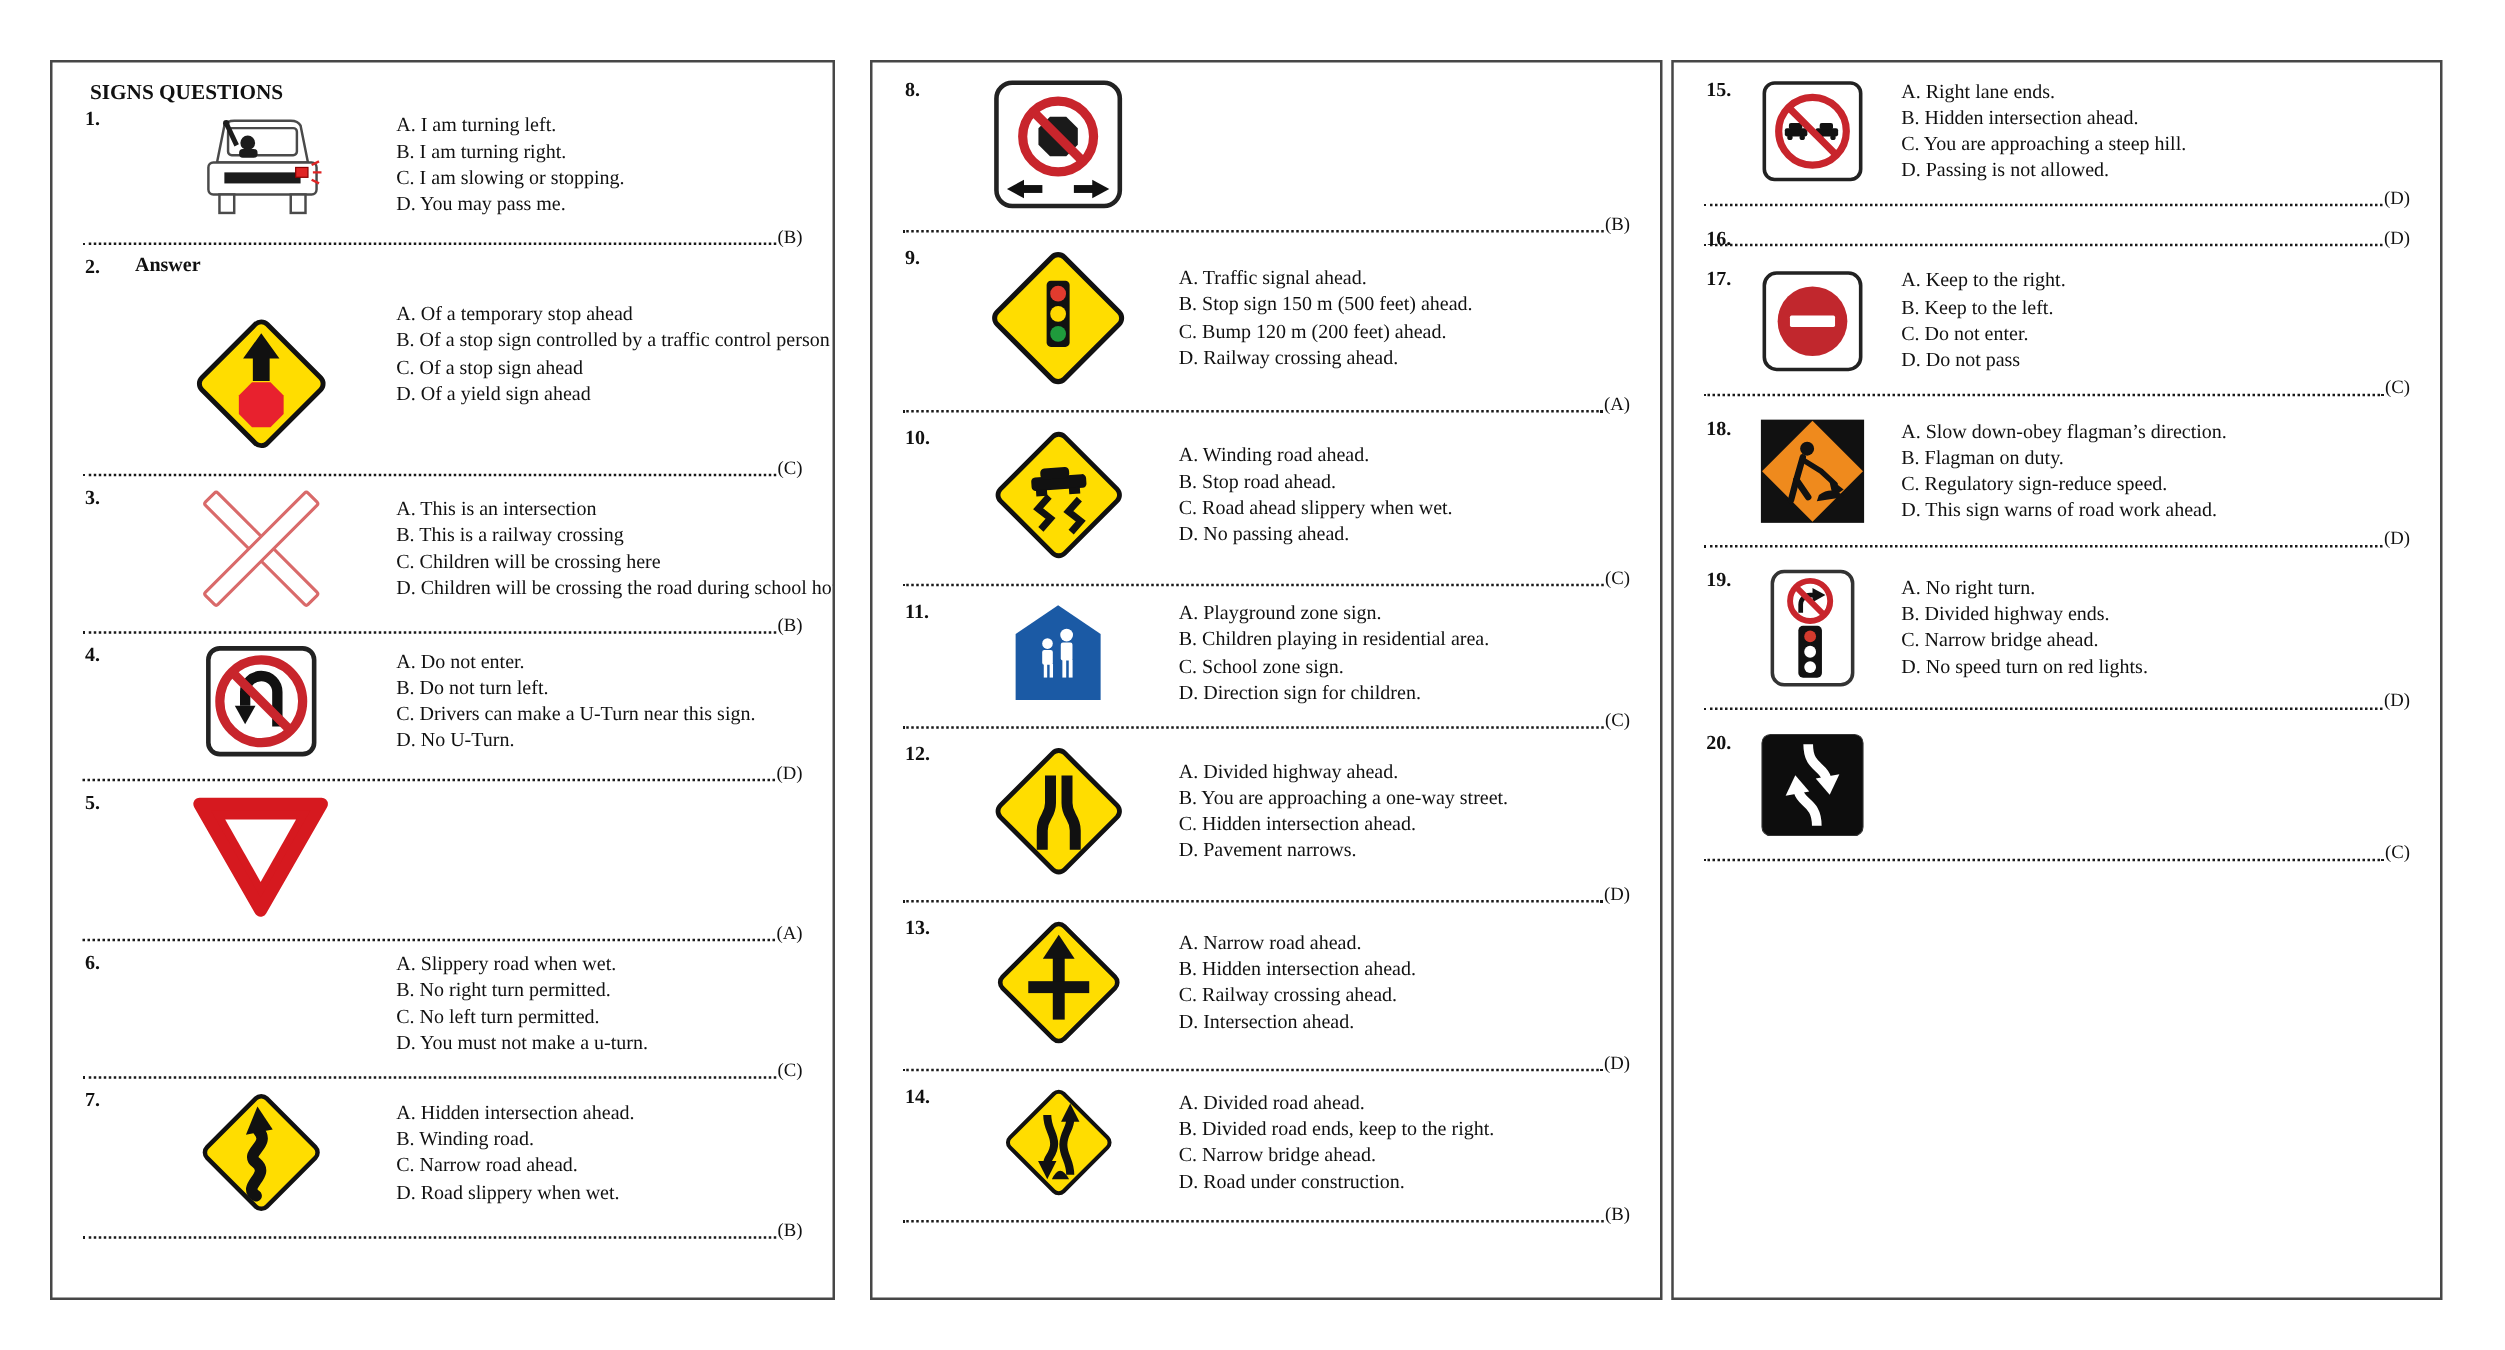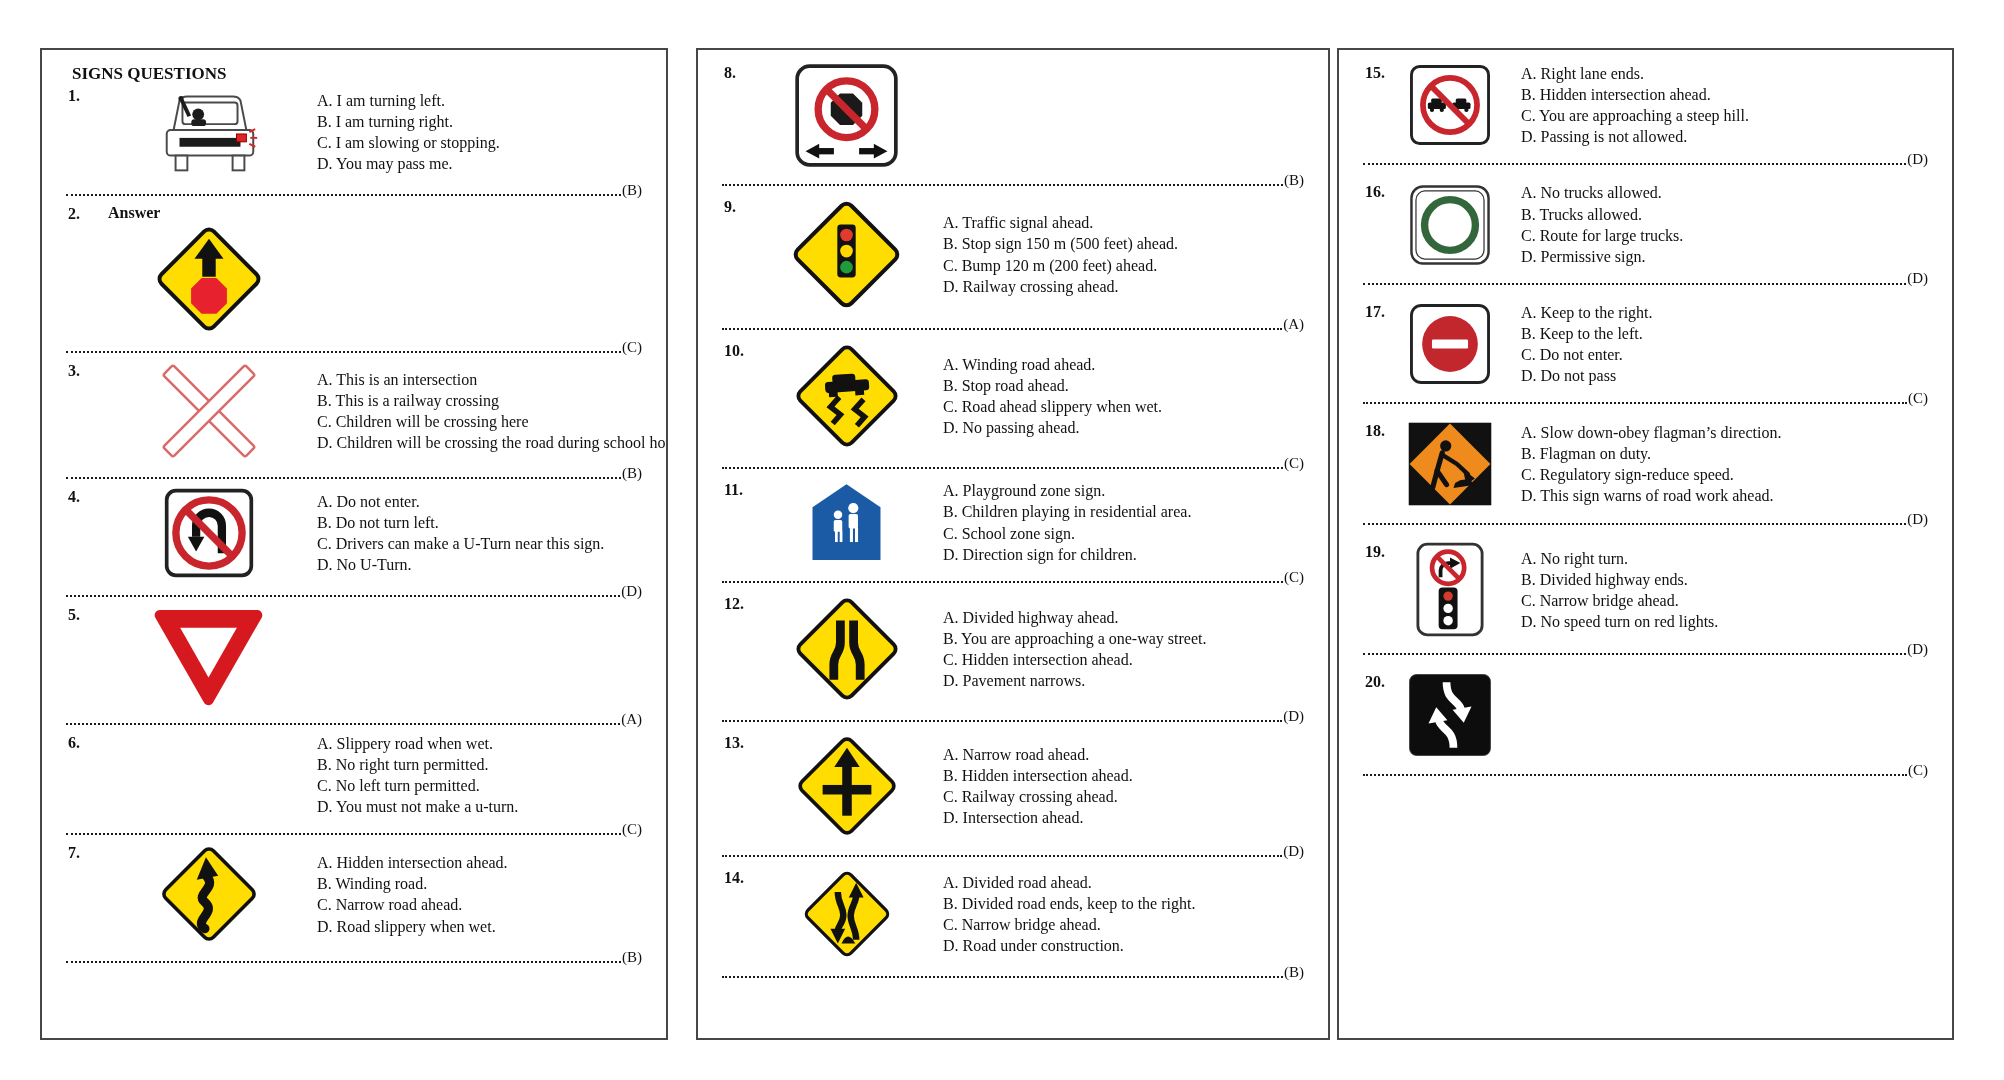--- a/index.html
+++ b/index.html
@@ -9,21 +9,21 @@
   #panel0{left:40px;width:628px;}
   #panel1{left:696px;width:634px;}
   #panel2{left:1337px;width:617px;}
   .title{font-weight:bold;font-size:17px;margin:2px 0 2px 6px;}
   .question{position:relative;}
   .c0 .question{margin-bottom:6px;}
   .c1 .question{margin-bottom:9px;}
   .c2 .question{margin-bottom:15px;}
   .q-head{position:absolute;left:2px;top:1px;font-weight:bold;font-size:16px;}
   .q-row{display:flex;align-items:center;margin-top:1px;}
-  .sign-cell{display:flex;flex-direction:column;align-items:center;justify-content:center;flex-shrink:0;}
+  .sign-cell{display:flex;flex-direction:column;align-items:center;justify-content:center;flex-shrink:0;gap:28px;}
   .c0 .sign-cell{width:245px;padding-left:40px;box-sizing:border-box;}
   .c1 .sign-cell{width:215px;padding-left:34px;box-sizing:border-box;}
   .c2 .sign-cell{width:152px;padding-left:22px;box-sizing:border-box;}
   .pre-label{font-weight:bold;font-size:16px;align-self:flex-start;margin:0 0 1px 2px;}
   .sign-img{line-height:0;}
   .options{flex:1;font-size:16px;line-height:1.32;padding-left:6px;}
   .option{white-space:nowrap;}
   .answer-row{display:flex;align-items:flex-end;margin:3px 0 2px;}
   .answer-dots{flex:1;border-bottom:2px dotted #1a1a1a;height:13px;margin-bottom:2px;}
   .answer-label{font-size:15px;line-height:1.1;padding-left:1px;}
@@ -75,20 +75,26 @@
         <div class="q-head">2.</div>
         <div class="q-row">
           <div class="sign-cell">
             <div class="pre-label">Answer</div>
             <div class="sign-img"><svg width="112" height="112" viewBox="0 0 100 100">
                 <rect x="17" y="17" width="66" height="66" rx="6" transform="rotate(45 50 50)" fill="#FFDD00" stroke="#111" stroke-width="3.5"></rect>
                 <polygon points="50,14 63,32 56,32 56,48 44,48 44,32 37,32" fill="#111"></polygon>
                 <polygon points="43.4,49 56.6,49 66,58.4 66,71.6 56.6,81 43.4,81 34,71.6 34,58.4" fill="#E8212E"></polygon>
               </svg></div>
           </div>
+          <div class="options">
+            <div class="option">A.  Of a temporary stop ahead</div>
+            <div class="option">B.  Of a stop sign controlled by a traffic control person</div>
+            <div class="option">C.  Of a stop sign ahead</div>
+            <div class="option">D.  Of a yield sign ahead</div>
+          </div>
         </div>
         <div class="answer-row">
           <div class="answer-dots"></div>
           <div class="answer-label">(C)</div>
         </div>
       </div>
       <div class="question">
         <div class="q-head">3.</div>
         <div class="q-row">
           <div class="sign-cell">
@@ -396,35 +402,20 @@
             <div class="option">D.  Passing is not allowed.</div>
           </div>
         </div>
         <div class="answer-row">
           <div class="answer-dots"></div>
           <div class="answer-label">(D)</div>
         </div>
       </div>
       <div class="question">
         <div class="q-head">16.</div>
-        <div class="q-row">
-          <div class="sign-cell">
-            <div class="sign-img"><svg width="82" height="82" viewBox="0 0 100 100">
-                <rect x="3" y="3" width="94" height="94" rx="14" fill="#fff" stroke="#333" stroke-width="3"></rect>
-                <rect x="8.5" y="8.5" width="83" height="83" rx="11" fill="none" stroke="#333" stroke-width="1.5"></rect>
-                <circle cx="50" cy="50" r="31" fill="none" stroke="#33673B" stroke-width="9"></circle>
-              </svg></div>
-          </div>
-          <div class="options">
-            <div class="option">A.  No trucks allowed.</div>
-            <div class="option">B.  Trucks allowed.</div>
-            <div class="option">C.  Route for large trucks.</div>
-            <div class="option">D.  Permissive sign.</div>
-          </div>
-        </div>
         <div class="answer-row">
           <div class="answer-dots"></div>
           <div class="answer-label">(D)</div>
         </div>
       </div>
       <div class="question">
         <div class="q-head">17.</div>
         <div class="q-row">
           <div class="sign-cell">
             <div class="sign-img"><svg width="82" height="82" viewBox="0 0 100 100">

